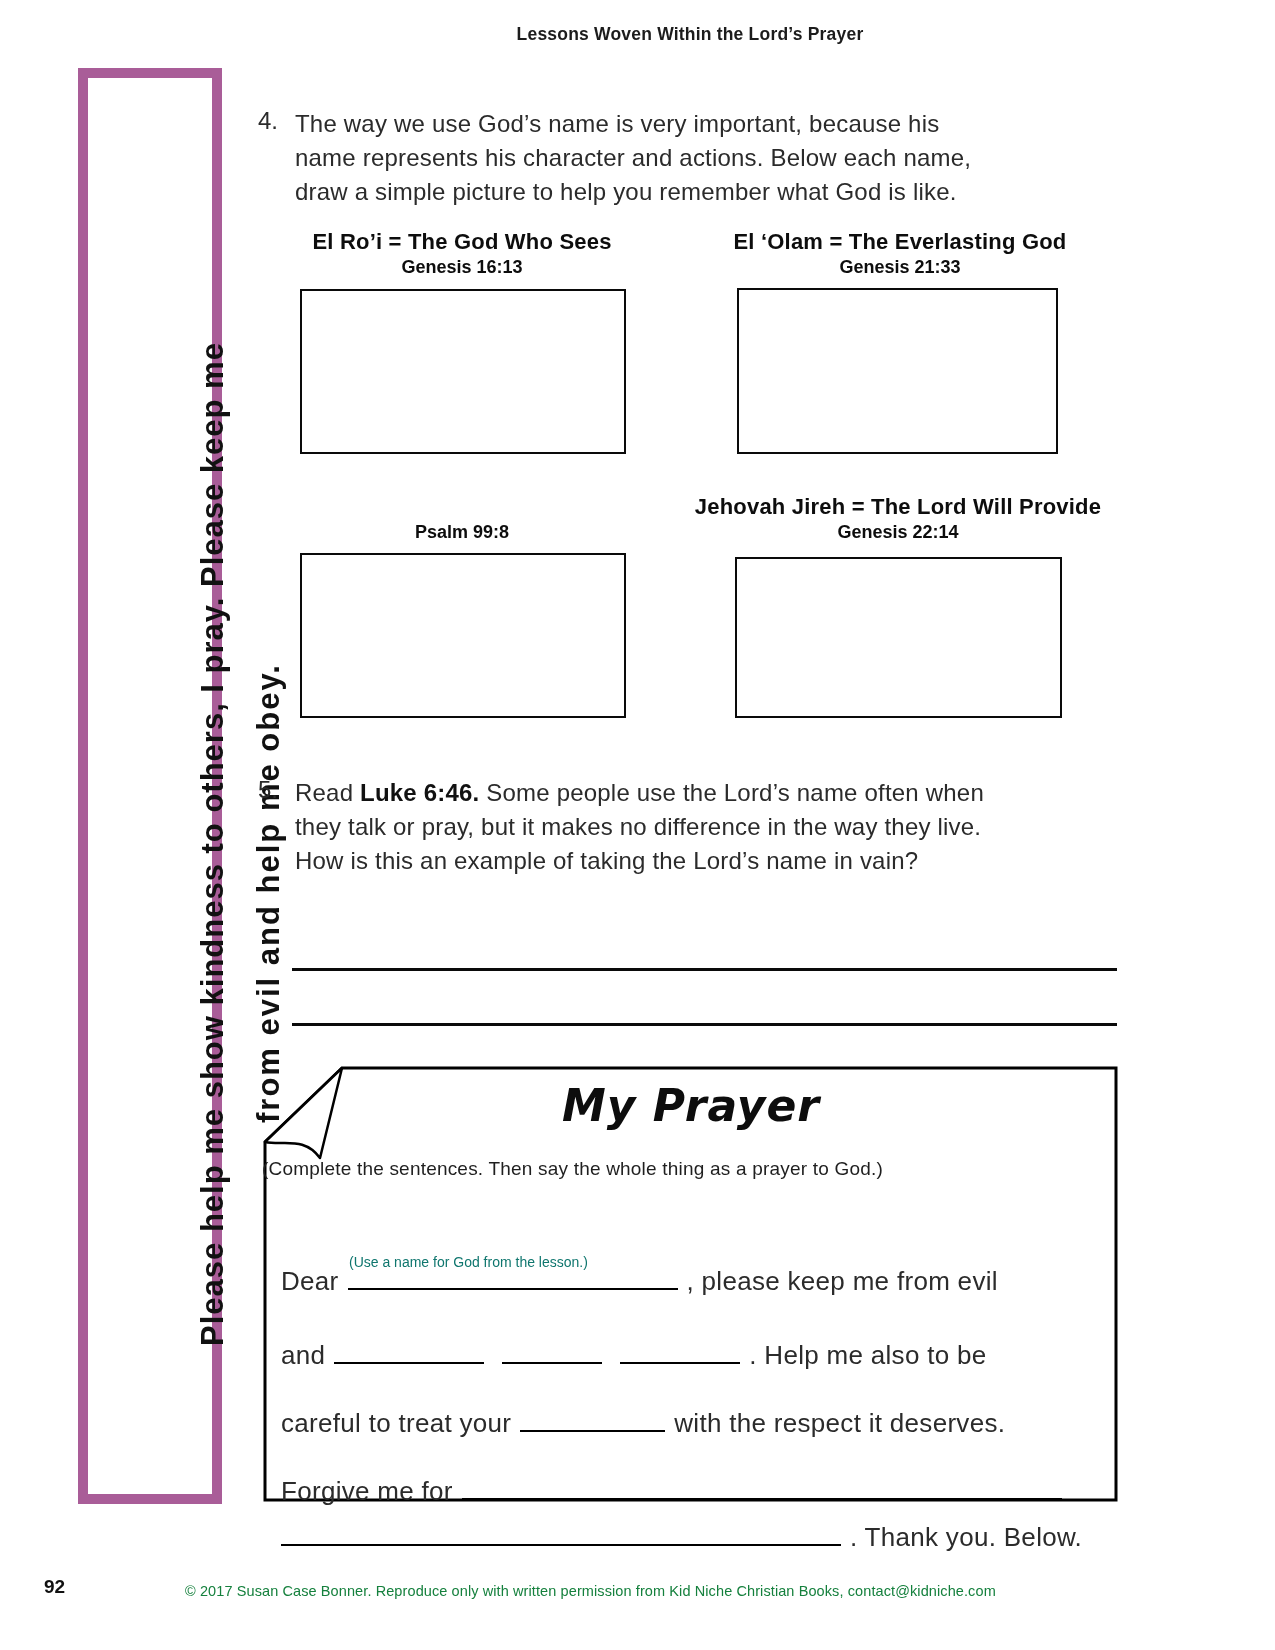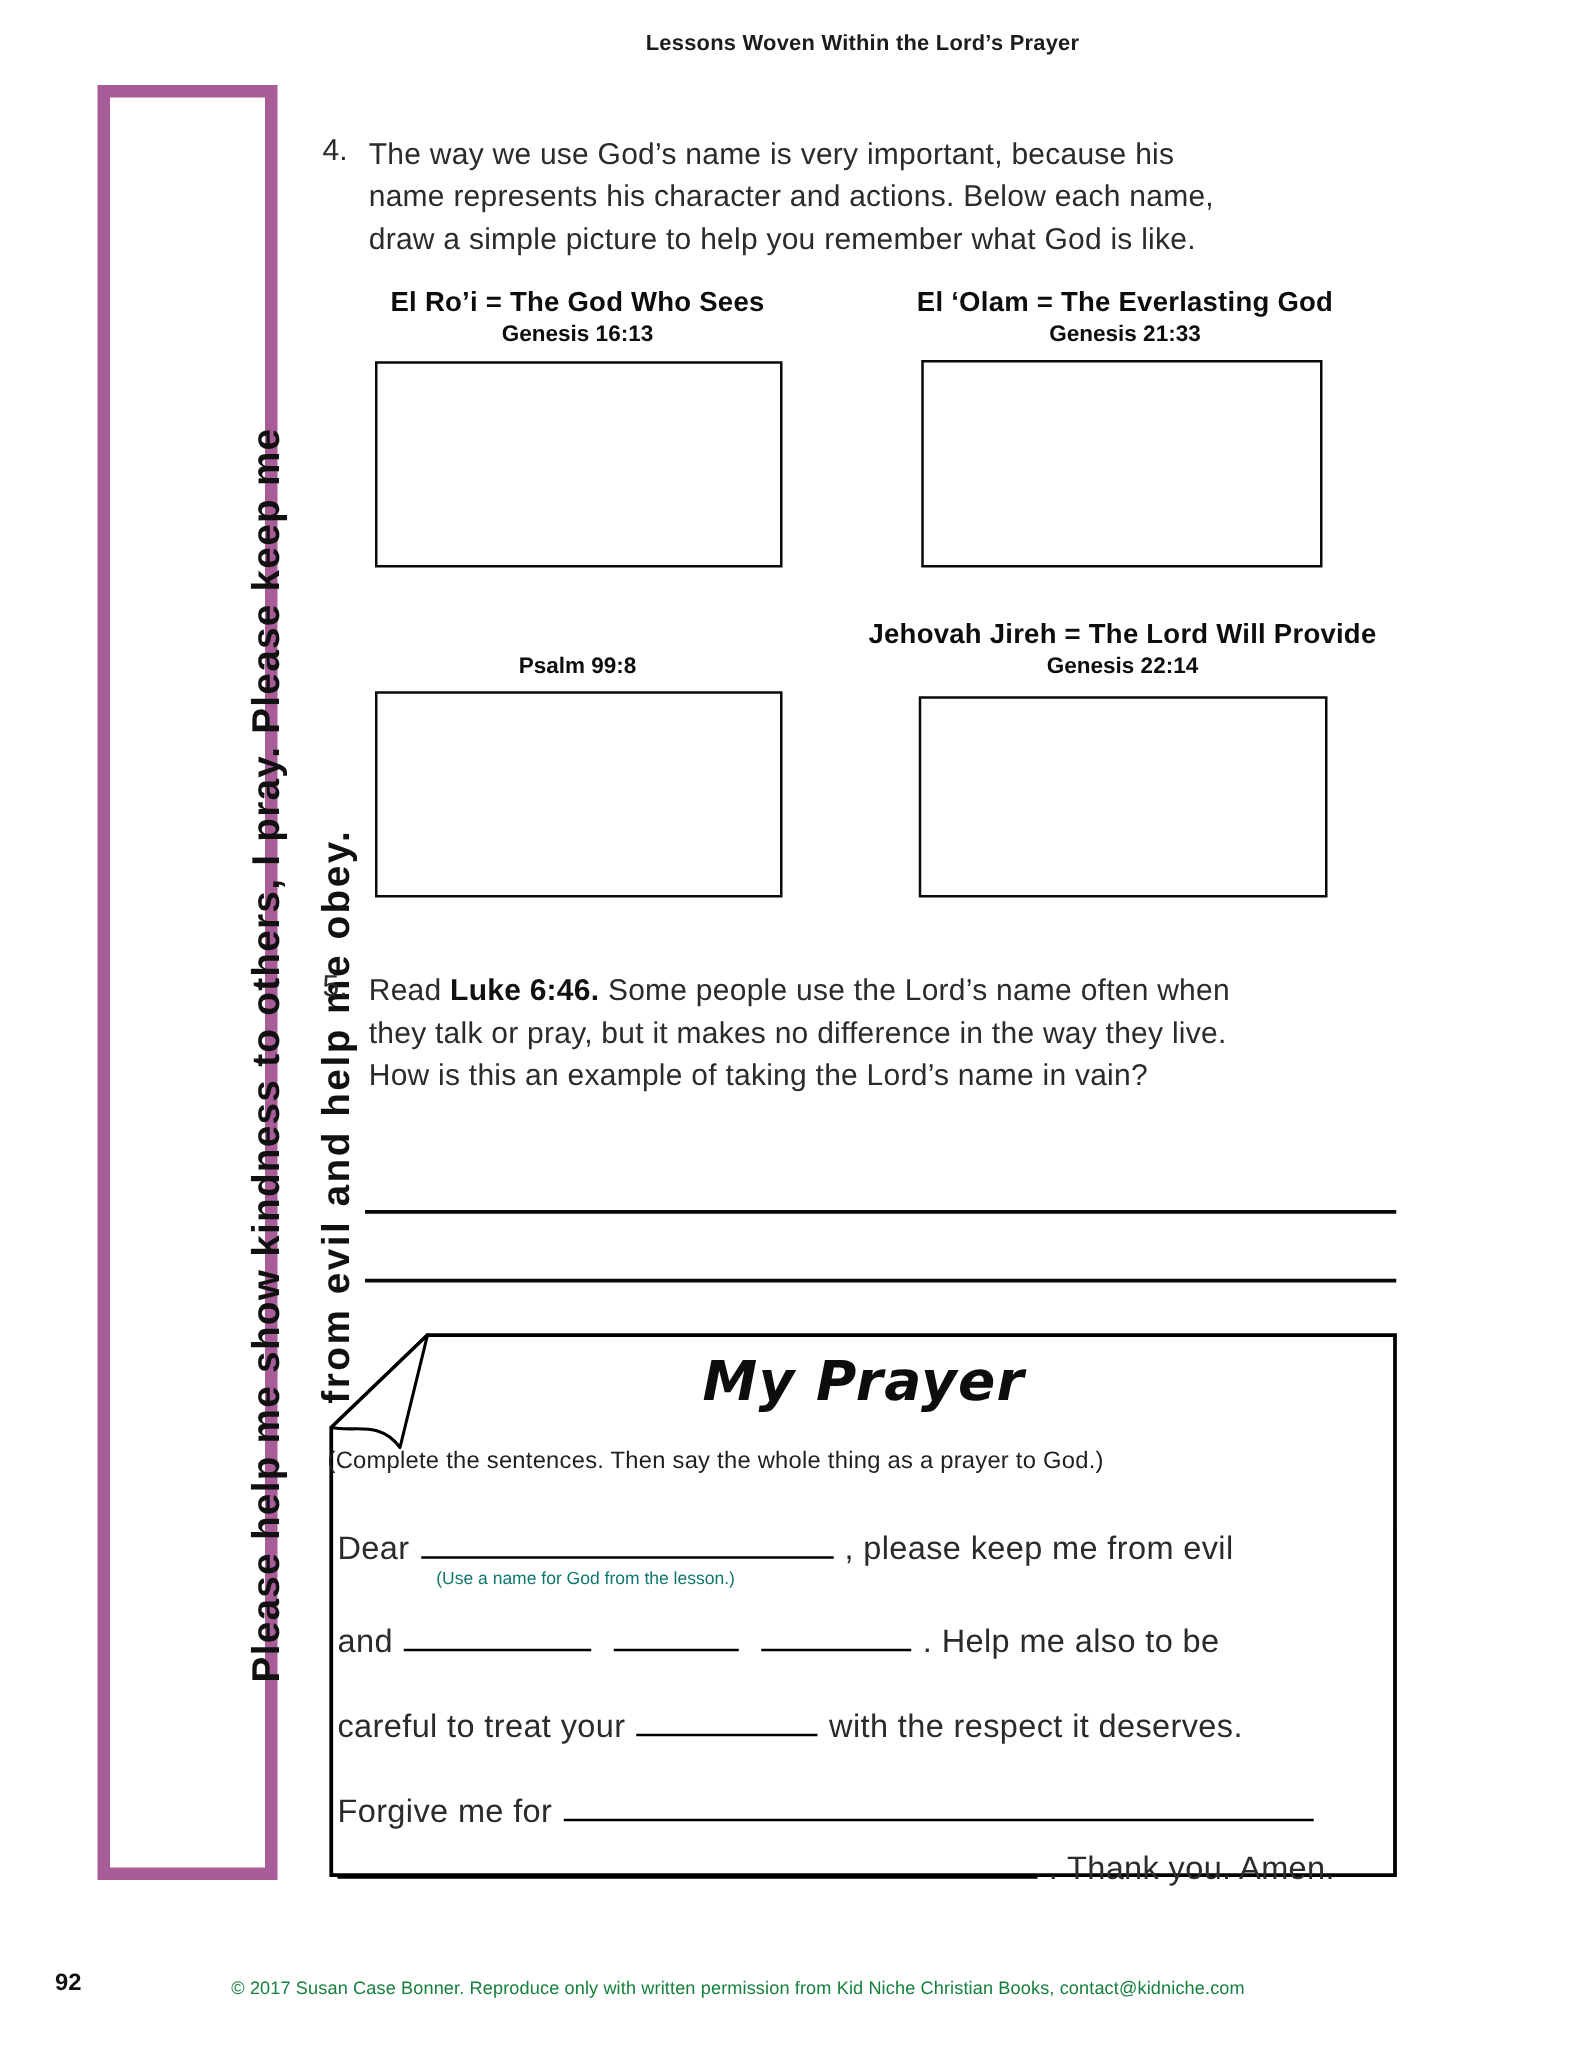--- a/index.html
+++ b/index.html
@@ -86,23 +86,24 @@
     text-align:center;
     font-family:"DejaVu Sans",sans-serif;
     font-style:italic;font-weight:bold;
     font-size:44px;color:#0d0d0d;letter-spacing:1px;
   }
   .prayer-instructions{
     position:absolute;left:0;top:112px;width:100%;
     text-align:left;font-size:19px;color:#1f1f1f;letter-spacing:.2px;
   }
   .p-line{
-    position:absolute;left:8px;width:812px;
+    position:absolute;left:19px;width:812px;
     font-size:26px;color:#2b2b2b;letter-spacing:.3px;
     white-space:nowrap;
+    margin-top:43px;
   }
   .pl1{top:172px;}
   .pl2{top:246px;}
   .pl3{top:314px;}
   .pl4{top:382px;}
   .pl5{top:428px;}
   .blank{
     display:inline-block;
     border-bottom:2.5px solid #000;
     height:1.05em;
@@ -169,19 +170,19 @@
 
     <div class="p-line pl1"><span>Dear</span><span class="blank" style="width:330px;"></span><span>, please keep me from evil</span></div>
     <div class="prayer-hint">(Use a name for God from the lesson.)</div>
 
     <div class="p-line pl2"><span>and</span><span class="blank" style="width:150px;"></span><span class="blank" style="width:100px;"></span><span class="blank" style="width:120px;"></span><span>. Help me also to be</span></div>
 
     <div class="p-line pl3"><span>careful to treat your</span><span class="blank" style="width:145px;"></span><span>with the respect it deserves.</span></div>
 
     <div class="p-line pl4"><span>Forgive me for</span><span class="blank" style="width:600px;"></span></div>
 
-    <div class="p-line pl5"><span class="blank" style="width:560px;margin-left:0;"></span><span>. Thank you. Amen.</span></div>
+    <div class="p-line pl5"><span class="blank" style="width:560px;margin-left:0;"></span><span>. Thank you. Below.</span></div>
   </div>
 
   <div class="abs page-number">92</div>
   <div class="abs footer-copyright">© 2017 Susan Case Bonner. Reproduce only with written permission from Kid Niche Christian Books, contact@kidniche.com</div>
 
 </div>
 
 </body></html>

